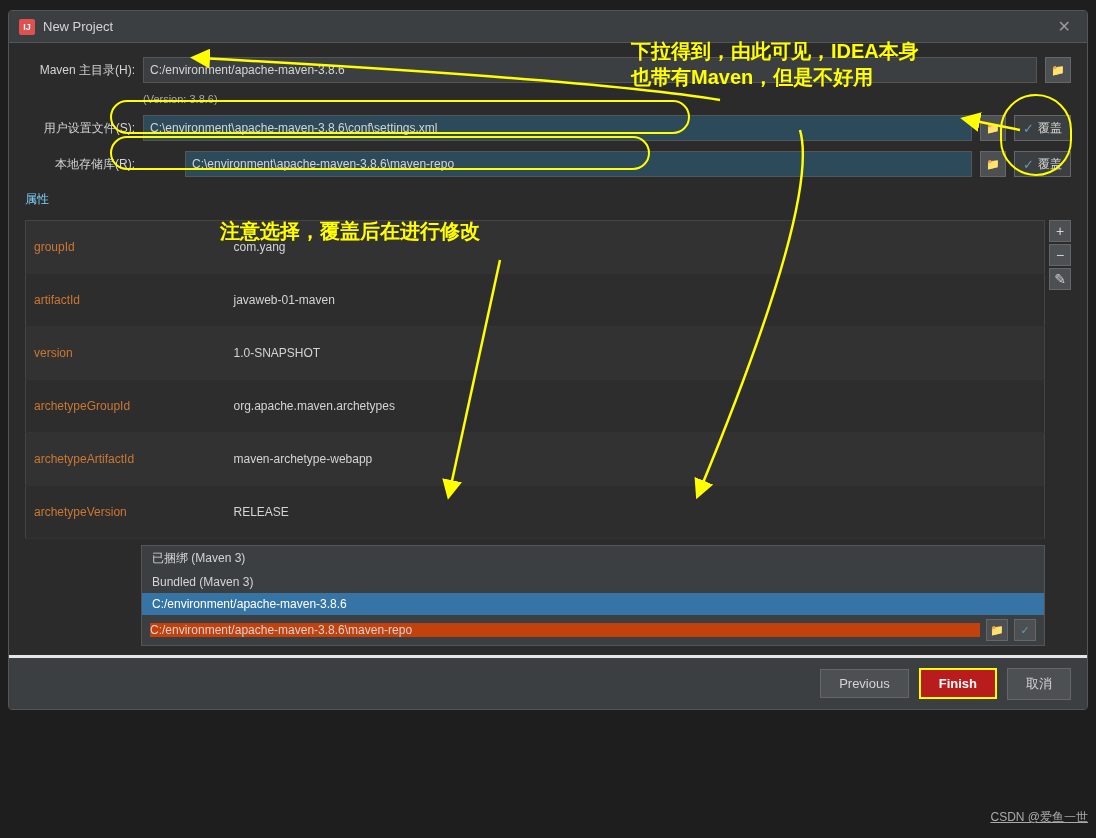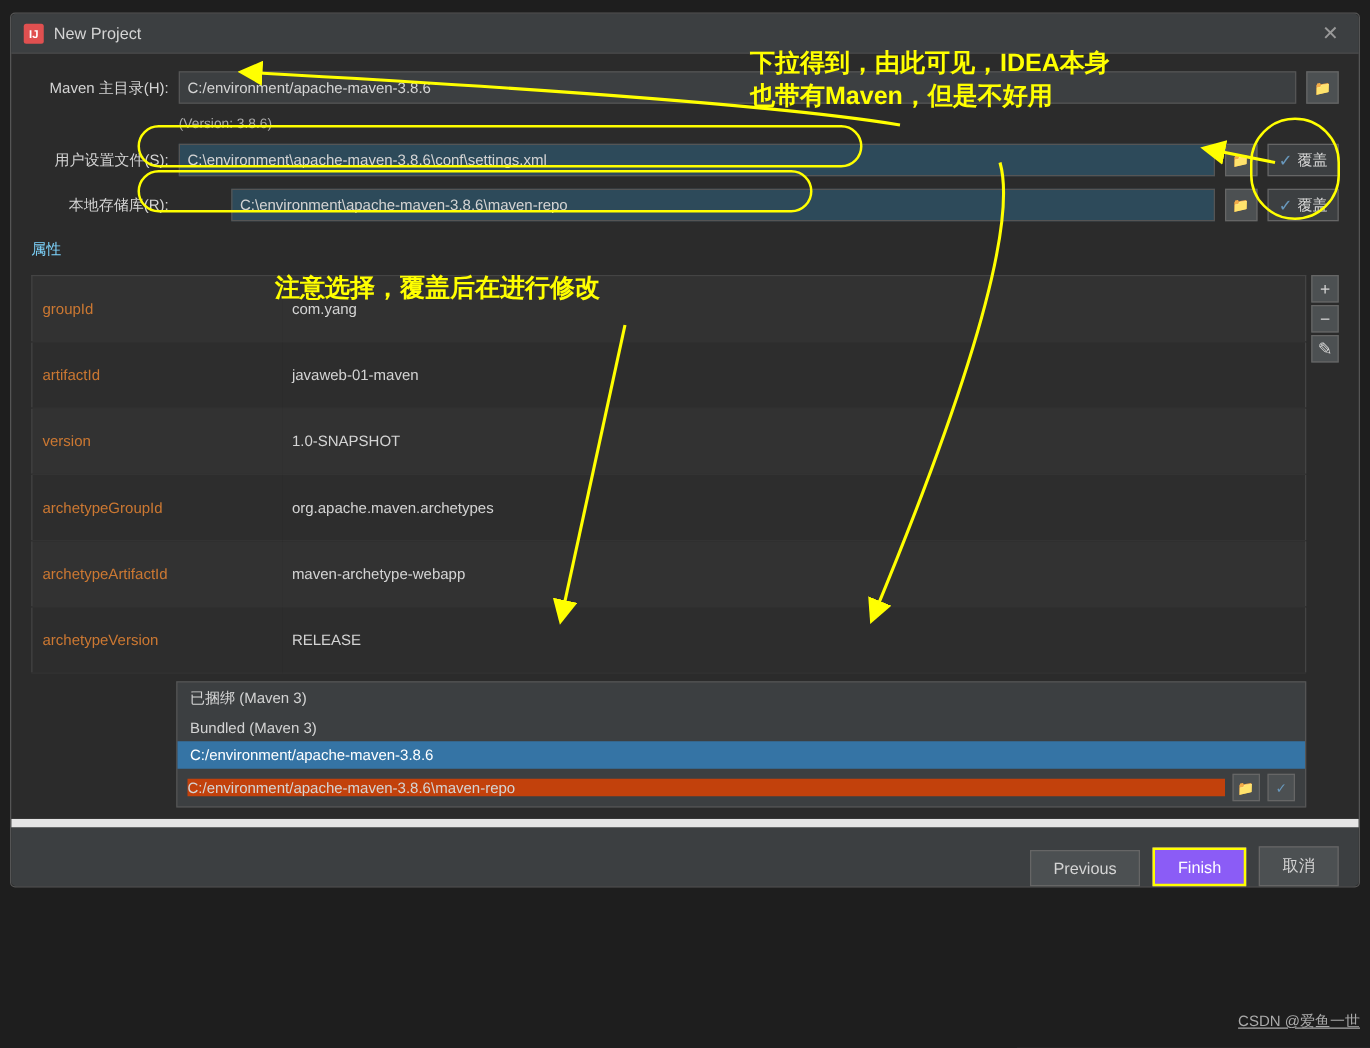--- a/index.html
+++ b/index.html
@@ -245,47 +245,47 @@
       border: none;
       color: #d4d4d4;
       font-size: 12px;
       outline: none;
     }
 
     
     .bottom-bar {
       height: 54px;
       background: #3c3f41;
-      border-top: 7px solid #e5e5e5;
-      display: flex;
-      align-items: flex-end;
+      border-top: 3px solid #e5e5e5;
+      display: flex;
+      align-items: center;
       justify-content: flex-end;
       padding: 0 16px;
       gap: 10px;
       flex-shrink: 0;
       border-radius: 0 0 4px 4px;
     }
 
     .btn-prev {
       padding: 6px 18px;
       background: #4c5052;
       border: 1px solid #666;
       color: #d4d4d4;
       cursor: pointer;
       font-size: 13px;
     }
 
     .btn-finish {
       padding: 6px 18px;
-      background: #8b5cf6;
+      background: #b91c1c;
       border: 2px solid #ffff00;
       color: #ffffff;
       cursor: pointer;
       font-size: 13px;
-      font-weight: normal;
+      font-weight: bold;
     }
 
     .btn-cancel {
       padding: 6px 18px;
       background: #4c5052;
       border: 1px solid #666;
       color: #d4d4d4;
       cursor: pointer;
       font-size: 13px;
     }
@@ -415,21 +415,21 @@
 
   </div>
 
   <div class="bottom-bar">
     <button class="btn-prev">Previous</button>
     <button class="btn-finish">Finish</button>
     <button class="btn-cancel">取消</button>
   </div>
 </div>
 
-<div class="annotation" style="top: 38px; left: 600px; font-size: 20px;">
+<div class="annotation" style="top: 38px; left: 631px; font-size: 20px;">
   下拉得到，由此可见，IDEA本身<br>也带有Maven，但是不好用
 </div>
 
 <div class="annotation" style="top: 218px; left: 220px; font-size: 20px;">
   注意选择，覆盖后在进行修改
 </div>
 
 <div class="ellipse" style="top: 100px; left: 110px; width: 580px; height: 34px; border-radius: 20px;"></div>
 <div class="ellipse" style="top: 136px; left: 110px; width: 540px; height: 34px; border-radius: 20px;"></div>
 

